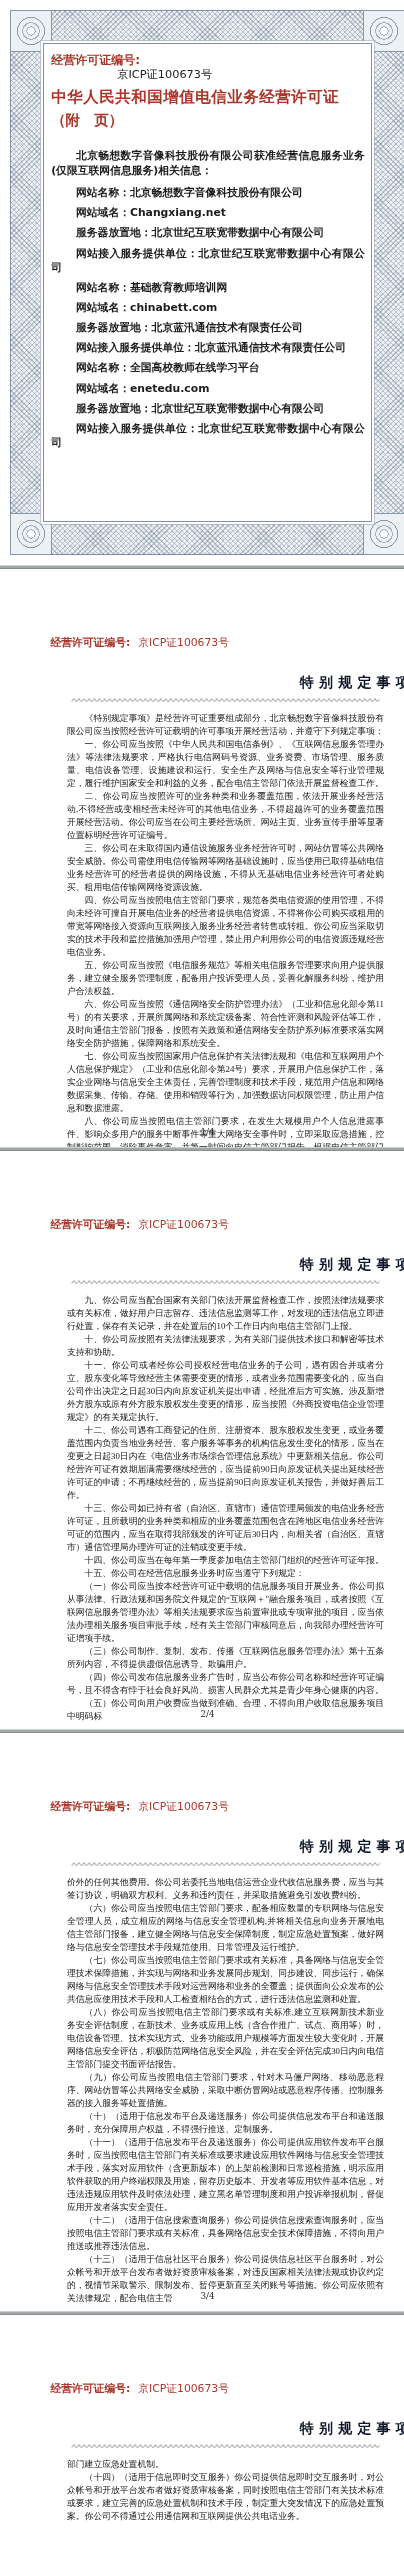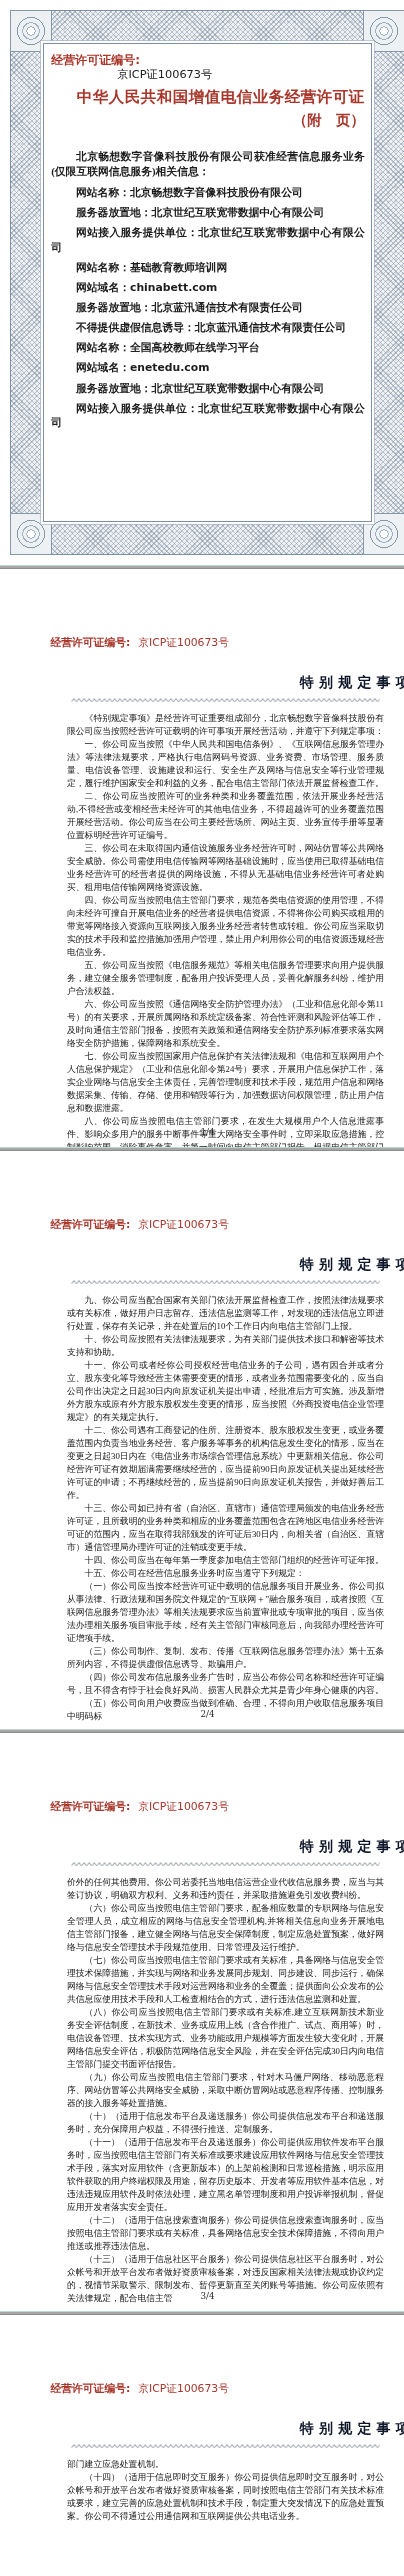--- a/index.html
+++ b/index.html
@@ -18,25 +18,25 @@
     border:1px solid #7e90a4;}
   .cert-inner{position:absolute;inset:43px;background:#ffffff;border:1px solid #7e90a4;
     box-shadow:0 0 0 2.1px #ffffff,0 0 0 2.6px #93a3b5;padding:7.2px 6.2px 0 7.2px;box-sizing:border-box;}
   .corner{position:absolute;width:40px;height:40px;border:0.5px solid #8498ac;
     background:radial-gradient(circle at 50% 50%, #ffffff 0 3.6px, #9fb0c0 3.6px 4.6px, #eef1f4 4.6px 7.7px, #9fb0c0 7.7px 8.8px, #eef1f4 8.8px 13px, #8498ac 13px 14px, #eef1f4 14px);}
   .corner.tl{left:10.3px;top:10.3px;} .corner.tr{right:10.3px;top:10.3px;}
   .corner.bl{left:10.3px;bottom:10.3px;} .corner.br{right:10.3px;bottom:10.3px;}
   .red{color:#a9372b;}
   .lic-label-1{font-family:"DejaVu Sans","Liberation Sans",sans-serif;font-weight:bold;font-size:12px;line-height:14px;margin-top:2.1px;}
   .lic-no-1{font-family:"DejaVu Sans","Liberation Sans",sans-serif;font-size:11.3px;line-height:14px;color:#222222;margin:1px 0 0 66px;}
-  .cert-title{font-family:"DejaVu Sans","Liberation Sans",sans-serif;font-weight:bold;font-size:15.5px;line-height:20.6px;text-align:right;margin:5.2px 0 0;letter-spacing:0.5px;}
-  .cert-sub{font-family:"DejaVu Sans","Liberation Sans",sans-serif;font-weight:bold;font-size:14.4px;line-height:19.6px;text-align:right;margin:3.1px 0 0;}
+  .cert-title{font-family:"DejaVu Sans","Liberation Sans",sans-serif;font-weight:bold;font-size:15.5px;line-height:20.6px;text-align:left;margin:5.2px 0 0;letter-spacing:0.5px;}
+  .cert-sub{font-family:"DejaVu Sans","Liberation Sans",sans-serif;font-weight:bold;font-size:14.4px;line-height:19.6px;text-align:left;margin:3.1px 0 0;}
   .p1-body{margin-top:18.5px;font-family:"DejaVu Sans","Liberation Sans",sans-serif;font-weight:bold;font-size:10.8px;}
   .p1-body p{margin:0 0 5.7px;line-height:14.4px;text-indent:2.3em;text-align:justify;}
-  .p1-body p.p1-intro{margin-bottom:8.2px;font-family:Liberation Serif, serif;}
+  .p1-body p.p1-intro{margin-bottom:8.2px;}
 
   
   .pageN{height:578px;}
   .page5{height:557px;}
   .head{margin:66px 0 0;padding-left:14.4px;font-size:10.8px;line-height:15.5px;}
   .head .lbl{font-family:"DejaVu Sans","Liberation Sans",sans-serif;font-weight:bold;}
   .head .no{font-family:"DejaVu Sans","Liberation Sans",sans-serif;margin-left:5.2px;}
   .sp-title{font-family:"DejaVu Sans","Liberation Sans",sans-serif;font-size:14px;font-weight:bold;color:#0f172a;text-align:right;letter-spacing:5.2px;margin:22px 0 0;line-height:18.5px;}
   .zigzag{width:311px;margin:4.1px auto 0;height:4.6px;}
   .bodytext{margin-top:12.4px;padding:0 31px;font-size:8.8px;line-height:13px;text-align:justify;color:#151515;}
@@ -57,26 +57,27 @@
     <div class="corner bl"></div>
     <div class="corner br"></div>
     <div class="cert-inner">
       <div class="lic-label-1 red">经营许可证编号:</div>
       <div class="lic-no-1">京ICP证100673号</div>
       <h1 class="cert-title red">中华人民共和国增值电信业务经营许可证</h1>
       <div class="cert-sub red">（附　页）</div>
       <div class="p1-body">
         <p class="p1-intro">北京畅想数字音像科技股份有限公司获准经营信息服务业务(仅限互联网信息服务)相关信息：</p>
         <p>网站名称：北京畅想数字音像科技股份有限公司</p>
+        <p>网站域名：Changxiang.net</p>
         <p>服务器放置地：北京世纪互联宽带数据中心有限公司</p>
         <p>网站接入服务提供单位：北京世纪互联宽带数据中心有限公司</p>
         <p>网站名称：基础教育教师培训网</p>
         <p>网站域名：chinabett.com</p>
         <p>服务器放置地：北京蓝汛通信技术有限责任公司</p>
-        <p>不得提供虚假信息诱导：北京蓝汛通信技术有限责任公司</p>
+        <p>网站接入服务提供单位：北京蓝汛通信技术有限责任公司</p>
         <p>网站名称：全国高校教师在线学习平台</p>
         <p>网站域名：enetedu.com</p>
         <p>服务器放置地：北京世纪互联宽带数据中心有限公司</p>
         <p>网站接入服务提供单位：北京世纪互联宽带数据中心有限公司</p>
       </div>
     </div>
   </section>
 
   <div class="page-gap"></div>
 

